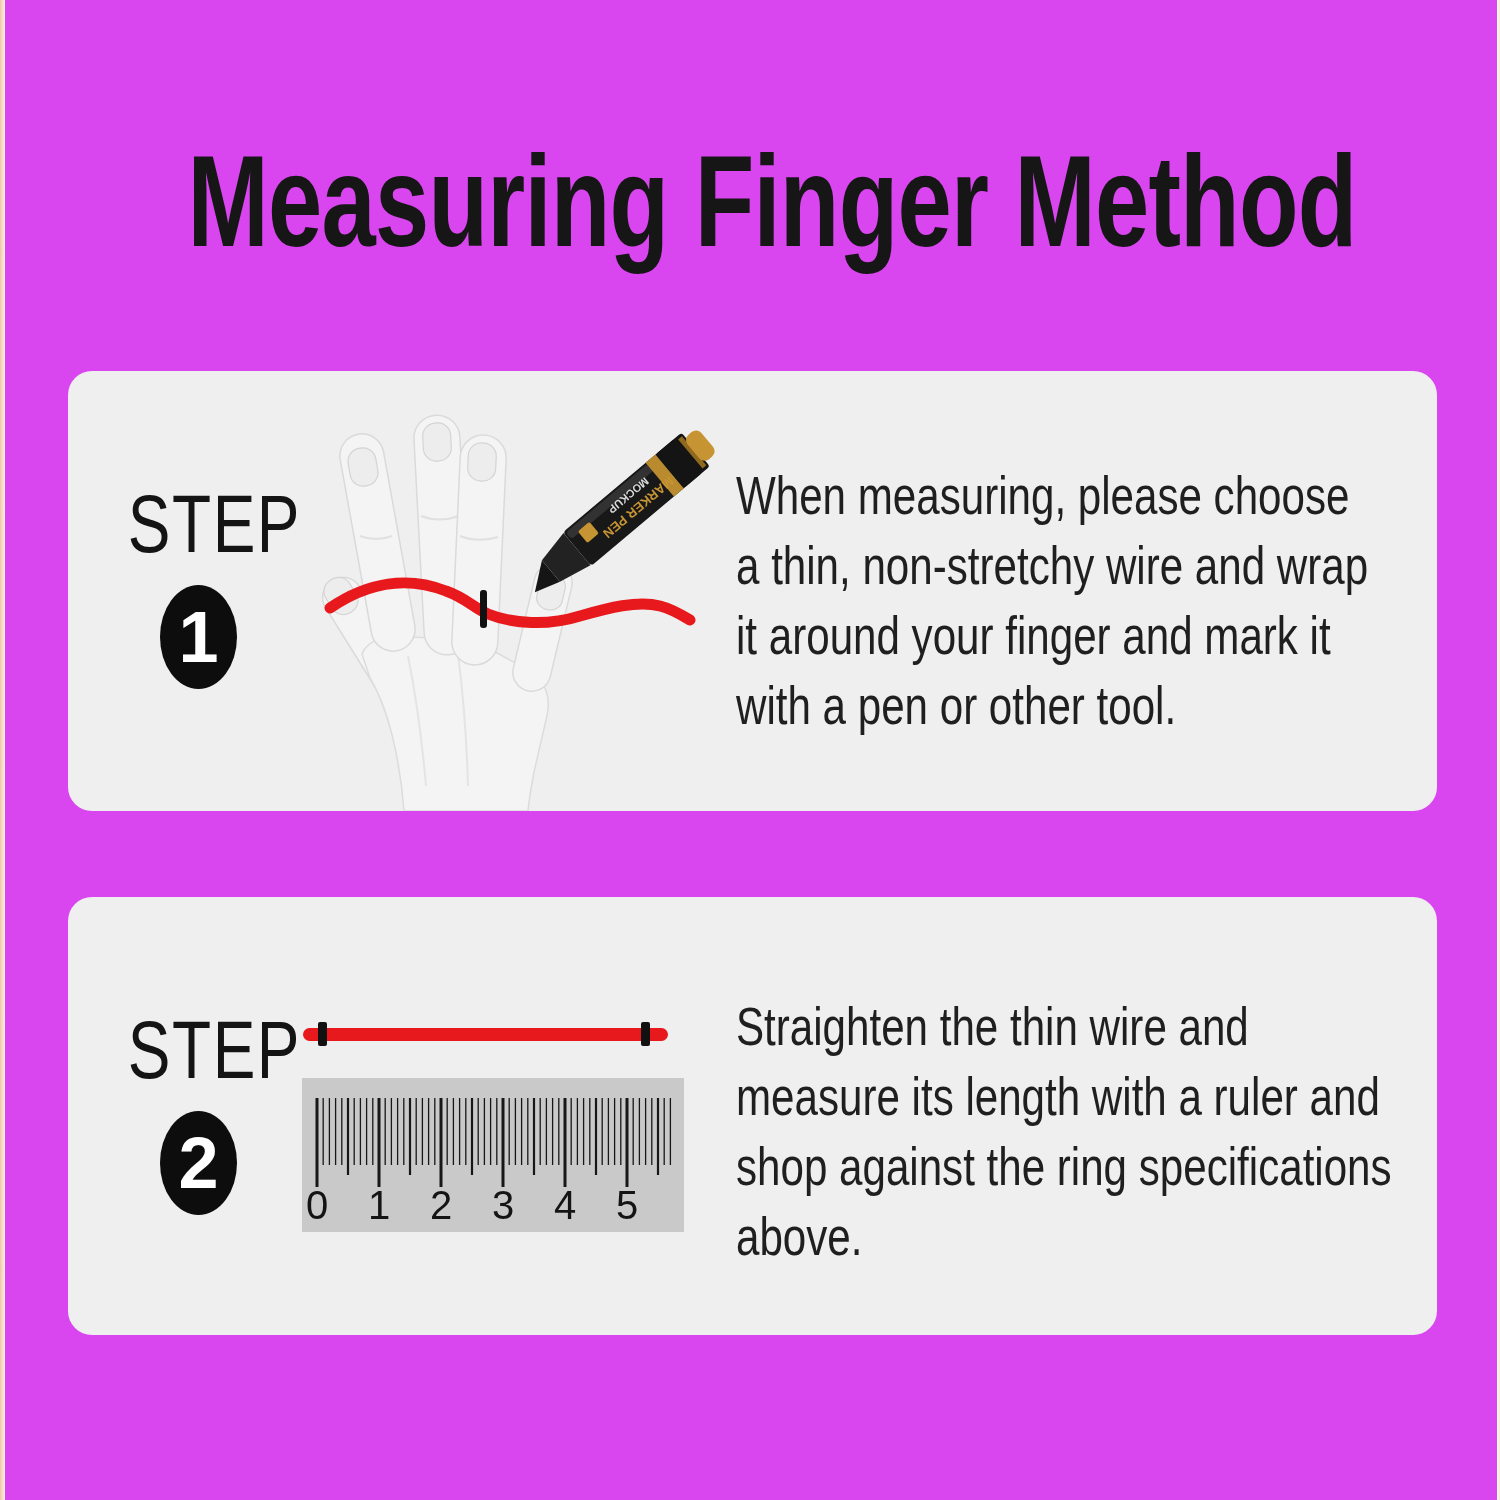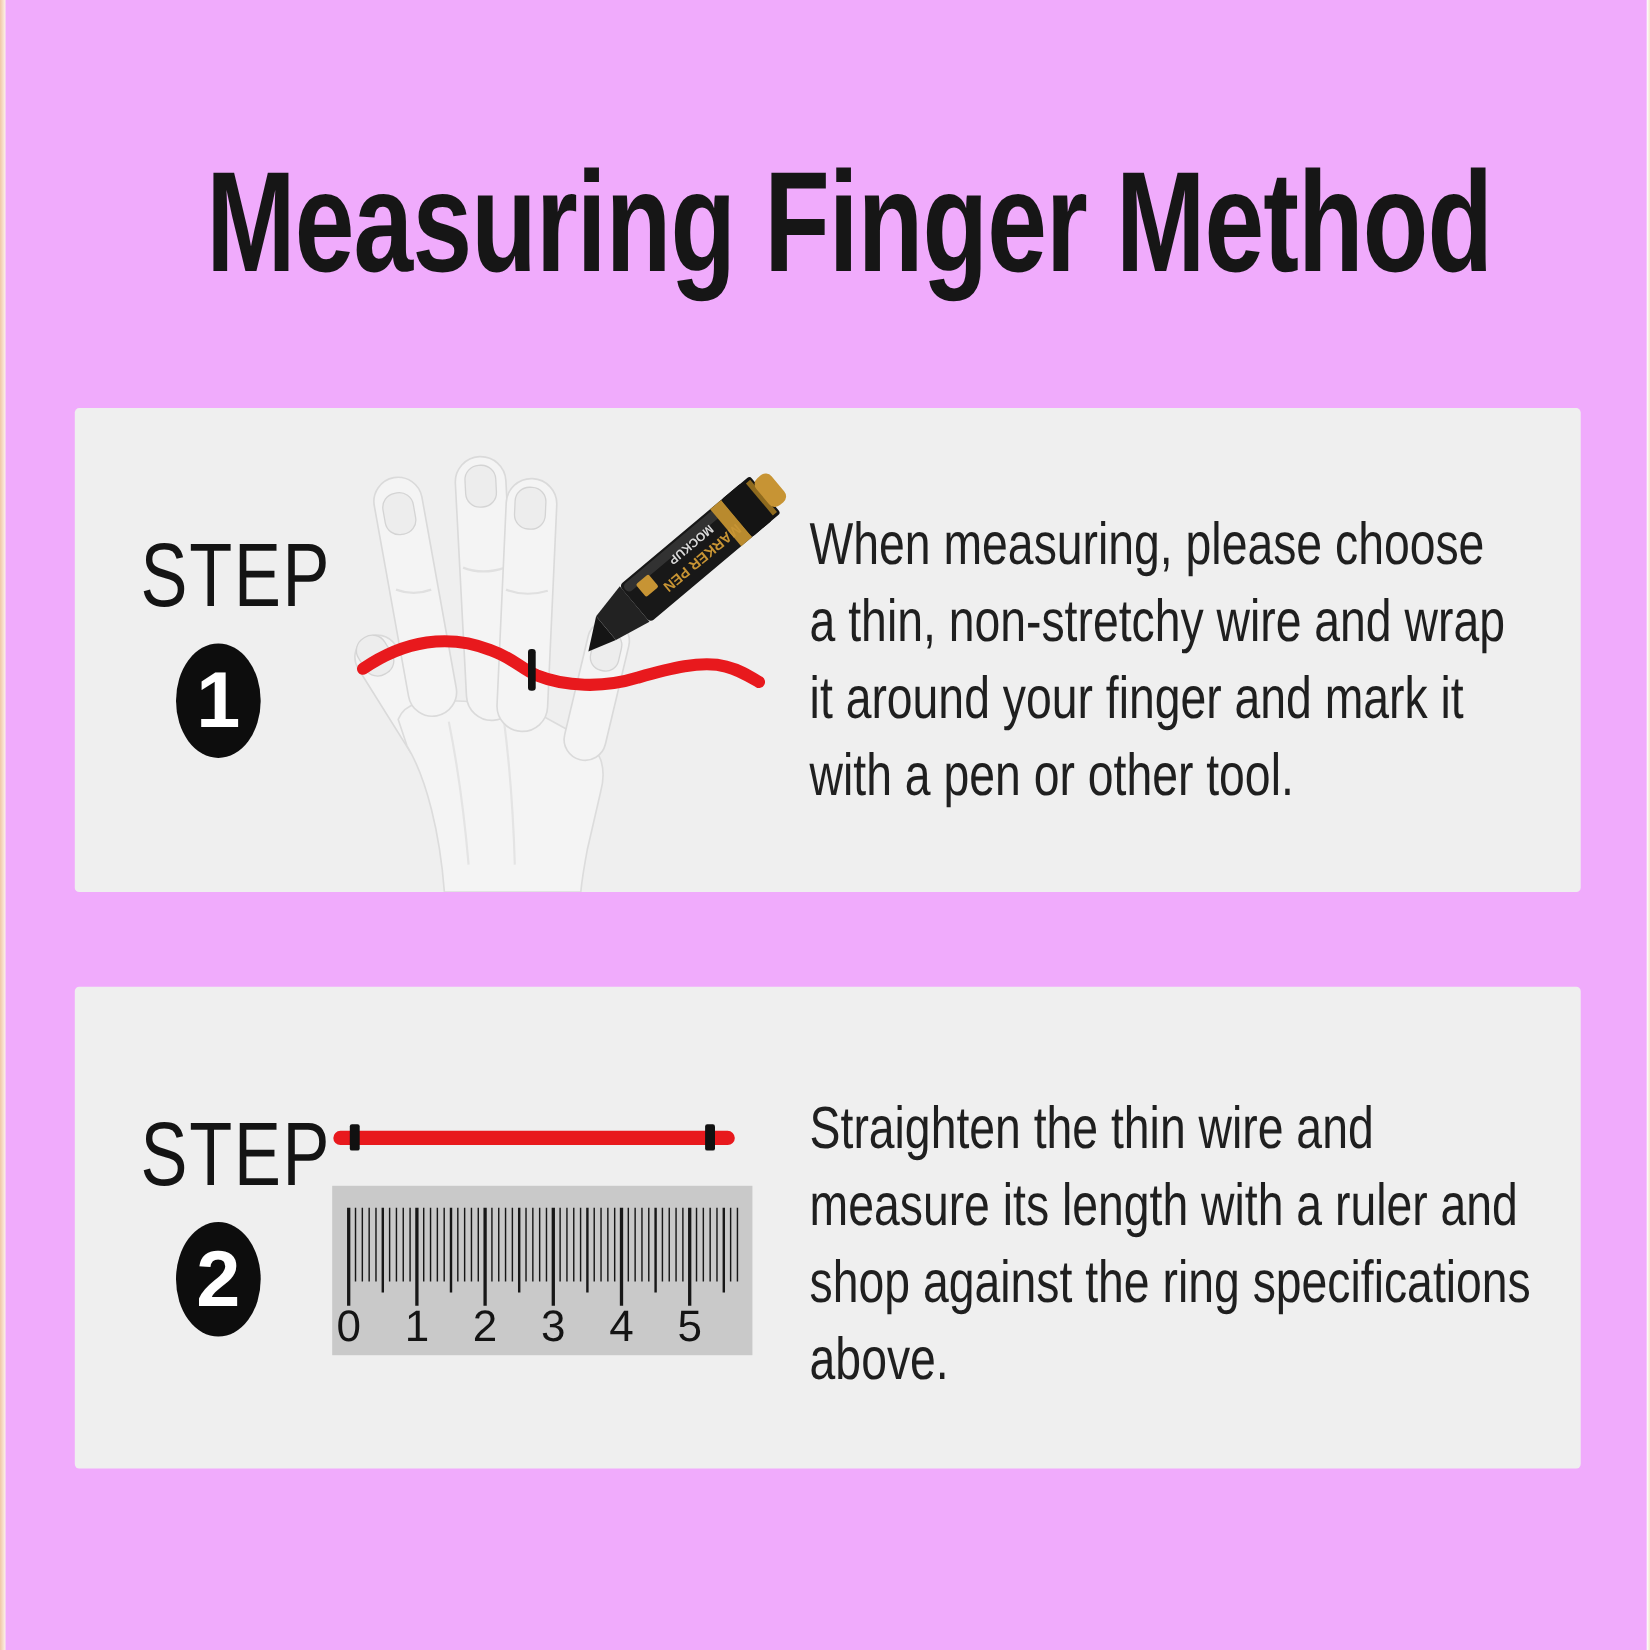--- a/index.html
+++ b/index.html
@@ -1,25 +1,25 @@
 <!DOCTYPE html>
 <html><head>
 <meta charset="utf-8">
 <style>
   html,body{margin:0;padding:0;background:#ffffff;}
-  .canvas{position:relative;width:1500px;height:1500px;background:#f0abfc;overflow:hidden;
+  .canvas{position:relative;width:1500px;height:1500px;background:#d946ef;overflow:hidden;
           font-family:"Liberation Sans",sans-serif;color:#1e1e1e;}
   .edge-left{position:absolute;left:0;top:0;width:5px;height:1500px;
              background:linear-gradient(to right,#f0c6a6,#fdf2e9);}
   .edge-right{position:absolute;right:0;top:0;width:3px;height:1500px;
               background:linear-gradient(to left,#f6e2d2,#ffffff);}
   .title{position:absolute;top:130px;left:0;width:1500px;margin:0;text-align:center;
          font-size:130px;font-weight:700;line-height:1.1;color:#161616;white-space:nowrap;
          transform:scaleX(0.75);transform-origin:50% 50%;letter-spacing:-1px;}
-  .panel{position:absolute;left:68px;width:1369px;background:#efefef;border-radius:4px;overflow:hidden;}
+  .panel{position:absolute;left:68px;width:1369px;background:#efefef;border-radius:24px;overflow:hidden;}
   .panel1{top:371px;height:440px;}
   .panel2{top:897px;height:438px;}
   .step-label{position:absolute;left:40px;top:112px;width:180px;text-align:center;
               font-size:82px;font-weight:400;color:#141414;letter-spacing:2px;line-height:1;
               transform:scaleX(0.78);transform-origin:50% 50%;}
   .step-badge{position:absolute;left:92px;top:214px;width:77px;height:104px;background:#0d0d0d;
               border-radius:50%;display:flex;align-items:center;justify-content:center;}
   .step-badge span{color:#ffffff;font-size:72px;font-weight:700;line-height:1;}
   .desc{position:absolute;left:668px;margin:0;font-size:54px;line-height:70px;color:#1f1f1f;
         white-space:pre-line;width:880px;transform:scaleX(0.78);transform-origin:0 0;}

